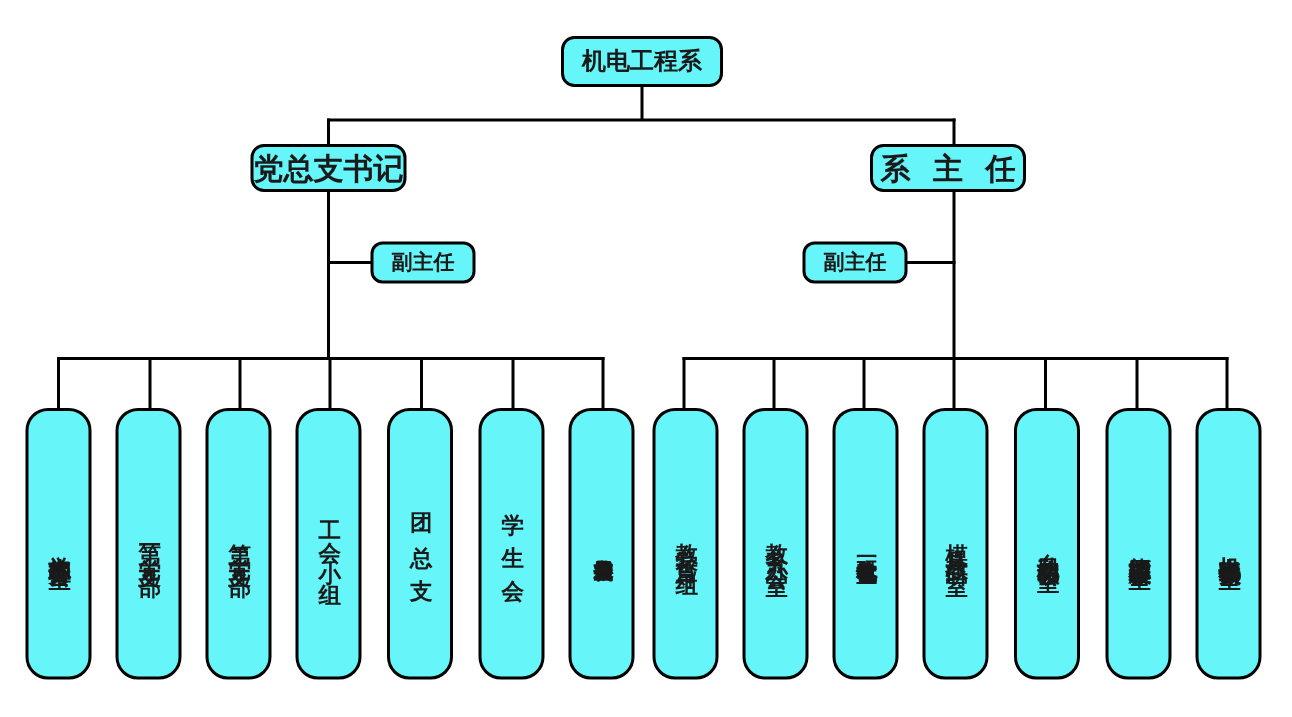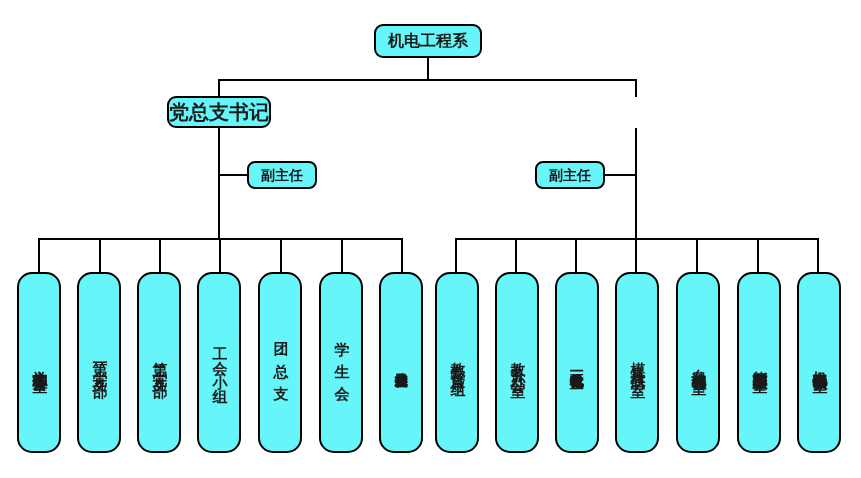--- a/index.html
+++ b/index.html
@@ -102,20 +102,21 @@
   <div class="line vline" style="left:515px;top:238px;height:34px;"></div>
   <div class="line vline" style="left:575px;top:238px;height:34px;"></div>
   <div class="line vline" style="left:635px;top:238px;height:34px;"></div>
   <div class="line vline" style="left:696px;top:238px;height:34px;"></div>
   <div class="line vline" style="left:757px;top:238px;height:34px;"></div>
   <div class="line vline" style="left:817px;top:238px;height:34px;"></div>
 
   <div class="node h root">机电工程系</div>
 
   <div class="node h lvl2 left">党总支书记</div>
+  <div class="node h lvl2 right">系 主 任</div>
 
   <div class="node h deputy left">副主任</div>
   <div class="node h deputy right">副主任</div>
 
   <div class="node leaf sp7" style="left:17px;">学生管理办公室</div>
   <div class="node leaf sp5" style="left:77px;">第一党支部</div>
   <div class="node leaf sp5" style="left:137px;">第二党支部</div>
   <div class="node leaf sp4" style="left:197px;">工会小组</div>
   <div class="node leaf sp3" style="left:258px;">团总支</div>
   <div class="node leaf sp3" style="left:319px;">学生会</div>

